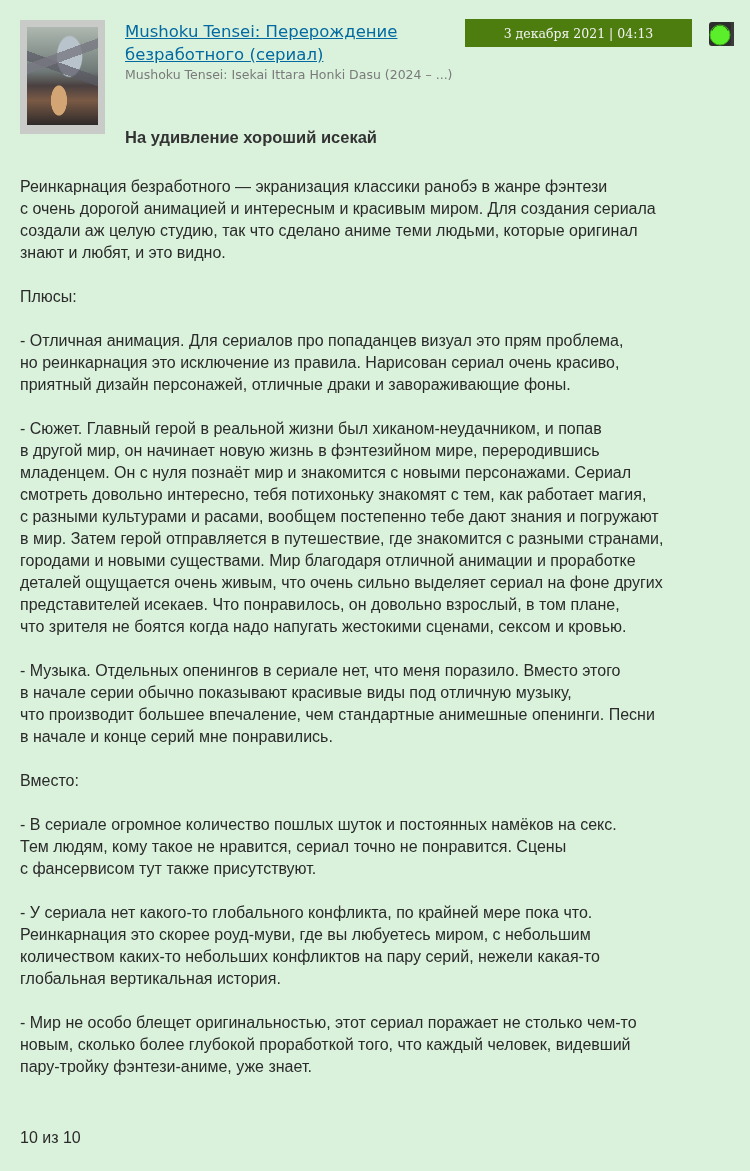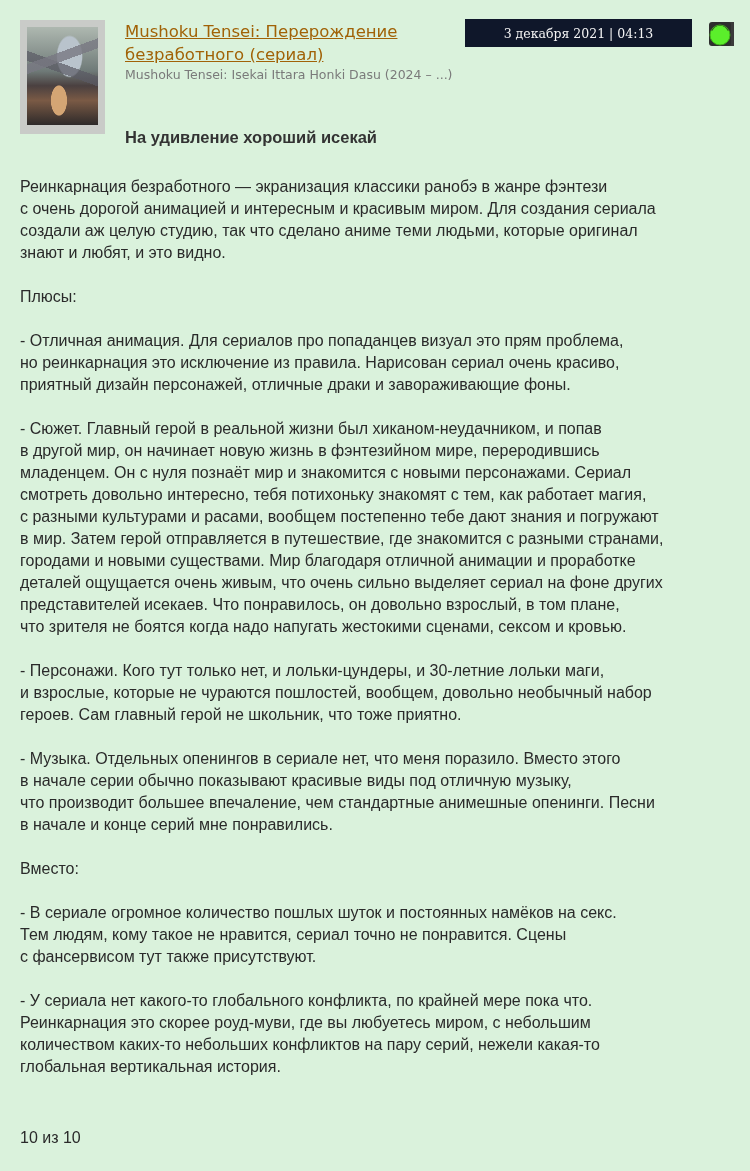--- a/index.html
+++ b/index.html
@@ -19,34 +19,34 @@
     background:
       linear-gradient(160deg, transparent 0 30%, rgba(120,120,130,.8) 30% 38%, transparent 38%),
       linear-gradient(200deg, transparent 0 40%, rgba(90,90,100,.7) 40% 48%, transparent 48%),
       radial-gradient(ellipse at 45% 75%, #d4a574 0 14%, transparent 15%),
       radial-gradient(ellipse at 60% 30%, #b9c3cc 0 20%, transparent 22%),
       linear-gradient(180deg, #aeb8b0 0%, #6f7a78 45%, #4a4040 60%, #7a5a45 75%, #2e2a2a 100%);
   }
   .title-link {
     position:absolute; left:125px; top:20px; width:330px;
     font-family:"DejaVu Sans", sans-serif; font-size:16.5px; line-height:23px;
-    color:#a16207; text-decoration:underline;
+    color:#0369a1; text-decoration:underline;
   }
   .orig-title {
     position:absolute; left:125px; top:66px; width:340px;
     font-family:"DejaVu Sans", sans-serif; font-size:12.5px; line-height:18px;
     color:#7a7a7a;
   }
   .review-heading {
     position:absolute; left:125px; top:128px;
     font-size:16.5px; font-weight:bold; color:#333;
   }
   .date-box {
     position:absolute; left:465px; top:19px; width:227px; height:28px;
-    background:#0f172a; color:#f4f4f4;
+    background:#4d7c0f; color:#f4f4f4;
     font-family:"DejaVu Serif", serif; font-size:12.5px;
     display:flex; align-items:center; justify-content:center;
   }
   .status-icon {
     position:absolute; left:706px; top:20px; width:30px; height:28px;
   }
   .review-body {
     position:absolute; left:20px; top:176px; width:720px;
     font-size:16px; line-height:22px; color:#2a2a2a;
   }
@@ -88,30 +88,30 @@
   <p>- Сюжет. Главный герой в реальной жизни был хиканом-неудачником, и попав
 в другой мир, он начинает новую жизнь в фэнтезийном мире, переродившись
 младенцем. Он с нуля познаёт мир и знакомится с новыми персонажами. Сериал
 смотреть довольно интересно, тебя потихоньку знакомят с тем, как работает магия,
 с разными культурами и расами, вообщем постепенно тебе дают знания и погружают
 в мир. Затем герой отправляется в путешествие, где знакомится с разными странами,
 городами и новыми существами. Мир благодаря отличной анимации и проработке
 деталей ощущается очень живым, что очень сильно выделяет сериал на фоне других
 представителей исекаев. Что понравилось, он довольно взрослый, в том плане,
 что зрителя не боятся когда надо напугать жестокими сценами, сексом и кровью.</p>
-  <p>- Персонажи. Кого тут только нет, и лольки-цундеры, и 30-летние лольки маги,
-и взрослые, которые не чураются пошлостей, вообщем, довольно необычный набор
-героев. Сам главный герой не школьник, что тоже приятно.</p>
   <p>- Музыка. Отдельных опенингов в сериале нет, что меня поразило. Вместо этого
 в начале серии обычно показывают красивые виды под отличную музыку,
 что производит большее впечаление, чем стандартные анимешные опенинги. Песни
 в начале и конце серий мне понравились.</p>
   <p>Вместо:</p>
   <p>- В сериале огромное количество пошлых шуток и постоянных намёков на секс.
 Тем людям, кому такое не нравится, сериал точно не понравится. Сцены
 с фансервисом тут также присутствуют.</p>
   <p>- У сериала нет какого-то глобального конфликта, по крайней мере пока что.
 Реинкарнация это скорее роуд-муви, где вы любуетесь миром, с небольшим
 количеством каких-то небольших конфликтов на пару серий, нежели какая-то
 глобальная вертикальная история.</p>
+  <p>- Мир не особо блещет оригинальностью, этот сериал поражает не столько чем-то
+новым, сколько более глубокой проработкой того, что каждый человек, видевший
+пару-тройку фэнтези-аниме, уже знает.</p>
 </div>
 
 <div class="rating">10 из 10</div>
 
 </body></html>

